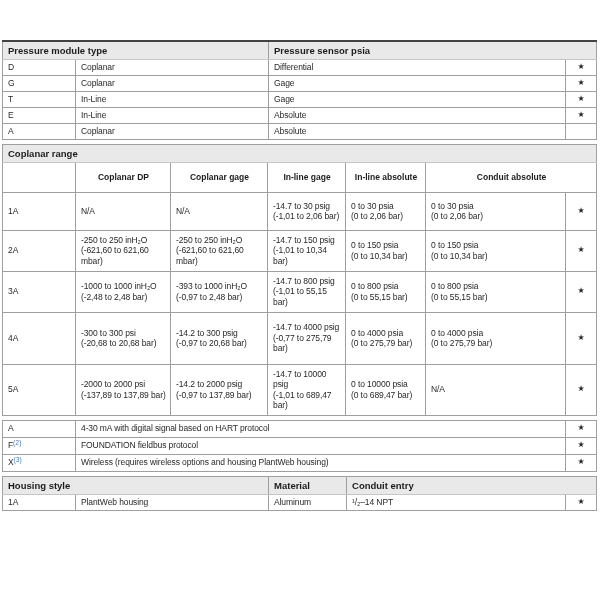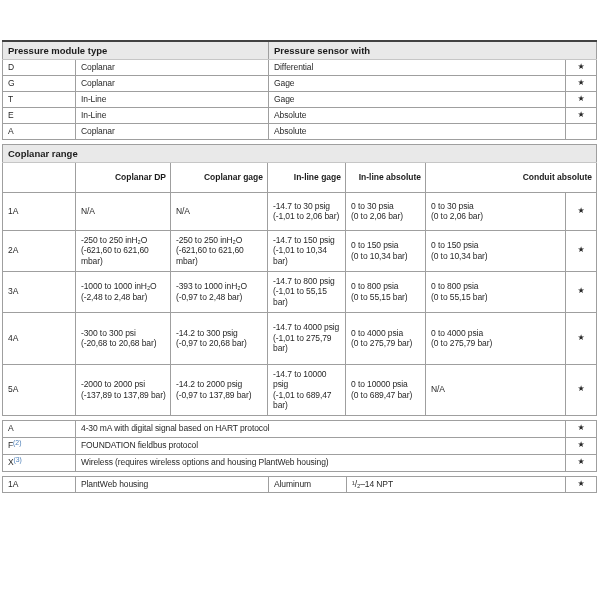--- a/index.html
+++ b/index.html
@@ -14,21 +14,21 @@
     background:#e9e9e9; text-align:left; font-size:9.5px; font-weight:bold;
     padding:2px 5px; color:#1c1c1c; border-bottom-color:#c6c6c6;
   }
   table.first .band th { border-top:2px solid #424242; }
   .cell {
     font-size:8.5px; line-height:10.5px; letter-spacing:-0.1px;
     padding:2px 4px 2px 5px; vertical-align:middle; white-space:pre-line; color:#282828;
     text-align:left;
   }
   .colhead {
-    font-weight:bold; font-size:8.5px; line-height:10.5px; text-align:right;
+    font-weight:bold; font-size:8.5px; line-height:10.5px; text-align:center;
     vertical-align:middle; padding:2px 4px 2px 5px; color:#1c1c1c; background:#ffffff;
   }
   .star { text-align:center; font-size:8px; padding:0 1px; }
   .fnote { color:#4a7db6; font-size:6.8px; position:relative; top:-3px; letter-spacing:0; cursor:pointer; }
   tr.h16 { height:16px; } tr.h17 { height:17px; } tr.h18 { height:18px;margin-left:48px; }
   tr.h30 { height:30px; } tr.h38 { height:38px; } tr.h41 { height:41px; }
   tr.h51 { height:51px; } tr.h52 { height:52px; }
 </style>
 </head>
 <body>
@@ -39,21 +39,21 @@
     <table class="first">
       <colgroup>
           <col style="width:73px">
           <col style="width:193px">
           <col style="width:297px">
           <col style="width:31px">
         </colgroup>
       <tbody>
           <tr class="band h18">
         <th colspan="2">Pressure module type</th>
-        <th colspan="2">Pressure sensor with</th>
+        <th colspan="2">Pressure sensor psia</th>
       </tr>
       <tr class="h16">
         <td class="cell">D</td>
         <td class="cell">Coplanar</td>
         <td class="cell">Differential</td>
         <td class="cell star">★</td>
       </tr>
       <tr class="h16">
         <td class="cell">G</td>
         <td class="cell">Coplanar</td>
@@ -143,21 +143,21 @@
 (0 to 55,15 bar)</td>
         <td class="cell star">★</td>
       </tr>
       <tr class="h52">
         <td class="cell">4A</td>
         <td class="cell">-300 to 300 psi
 (-20,68 to 20,68 bar)</td>
         <td class="cell">-14.2 to 300 psig
 (-0,97 to 20,68 bar)</td>
         <td class="cell">-14.7 to 4000 psig
-(-1,01 to 275,79 bar)</td>
+(-0,77 to 275,79 bar)</td>
         <td class="cell">0 to 4000 psia
 (0 to 275,79 bar)</td>
         <td class="cell">0 to 4000 psia
 (0 to 275,79 bar)</td>
         <td class="cell star">★</td>
       </tr>
       <tr class="h51">
         <td class="cell">5A</td>
         <td class="cell">-2000 to 2000 psi
 (-137,89 to 137,89 bar)</td>
@@ -200,20 +200,25 @@
 
     <table>
       <colgroup>
           <col style="width:73px">
           <col style="width:193px">
           <col style="width:78px">
           <col style="width:219px">
           <col style="width:31px">
         </colgroup>
       <tbody>
+          <tr class="band h18">
+        <th colspan="2">Housing style</th>
+        <th>Material</th>
+        <th colspan="2">Conduit entry</th>
+      </tr>
       <tr class="h16">
         <td class="cell">1A</td>
         <td class="cell">PlantWeb housing</td>
         <td class="cell">Aluminum</td>
         <td class="cell">¹/₂–14 NPT</td>
         <td class="cell star">★</td>
       </tr>
     </tbody>
       </table>
 

